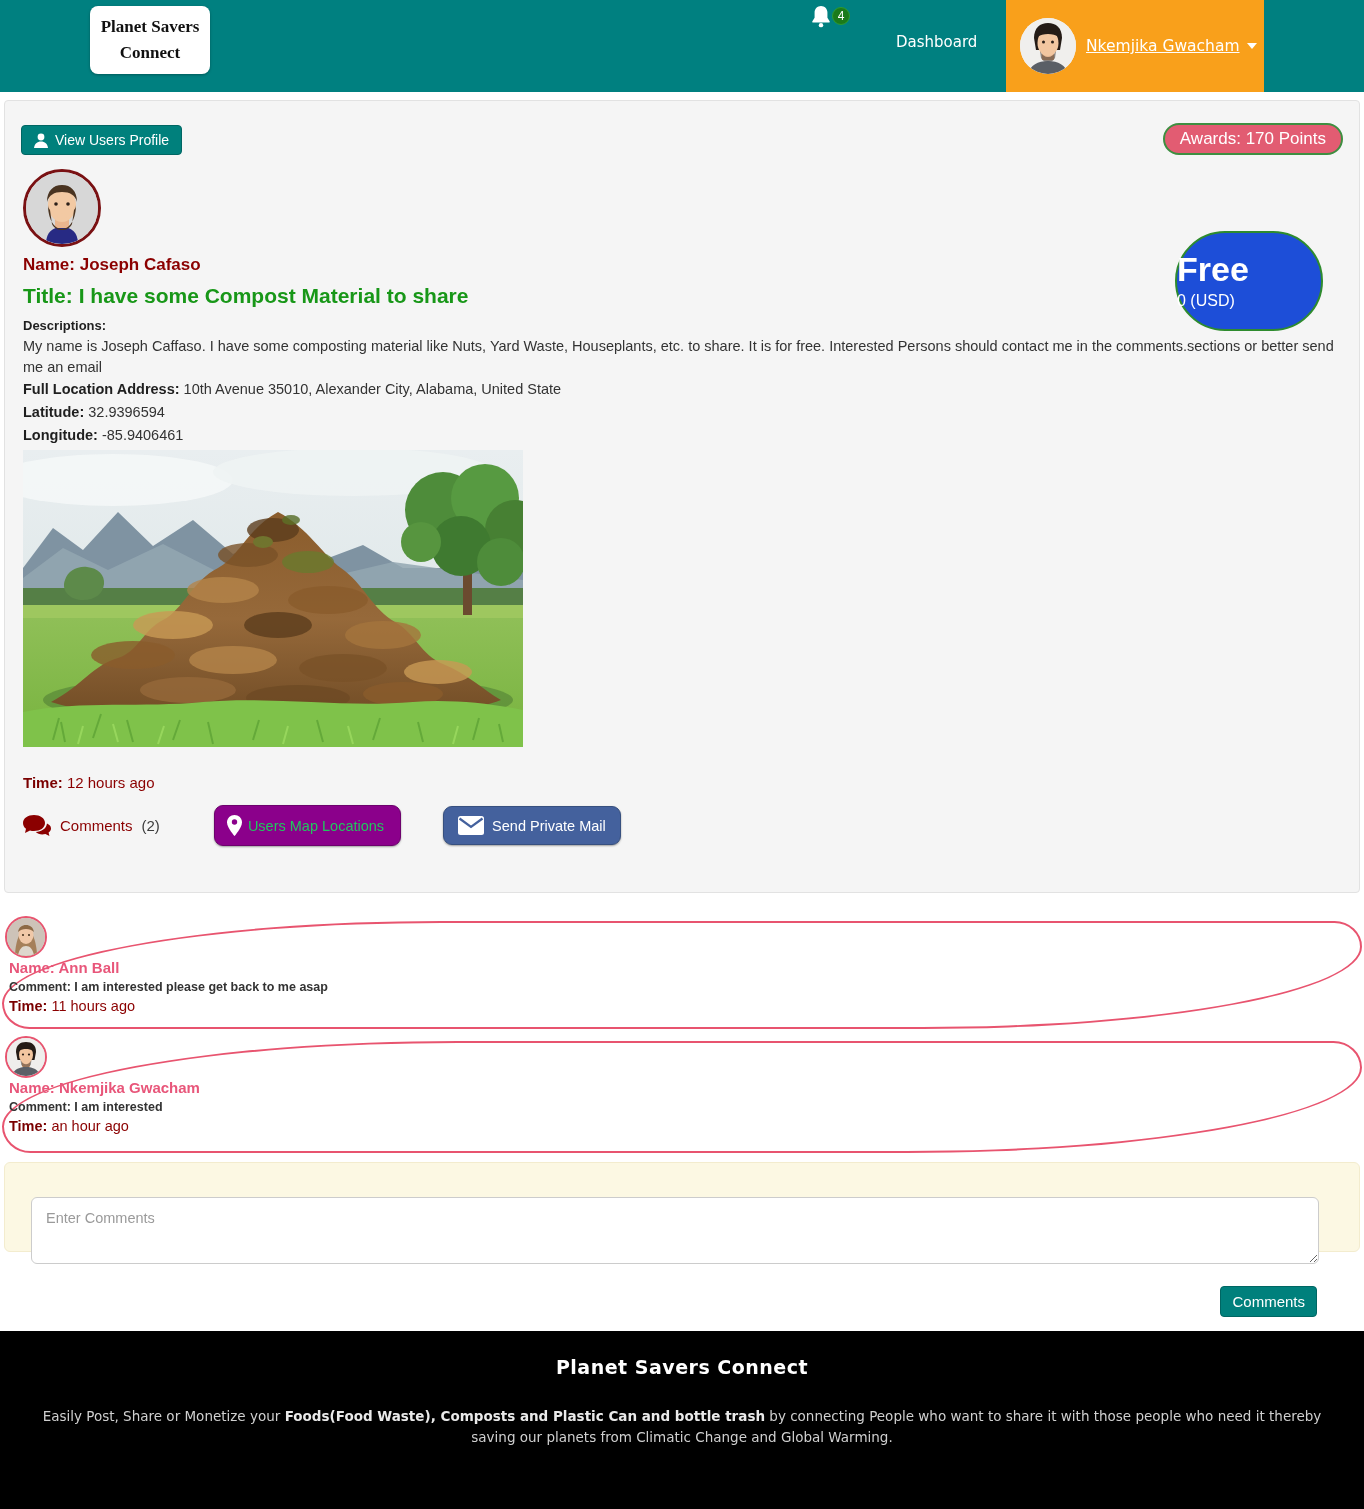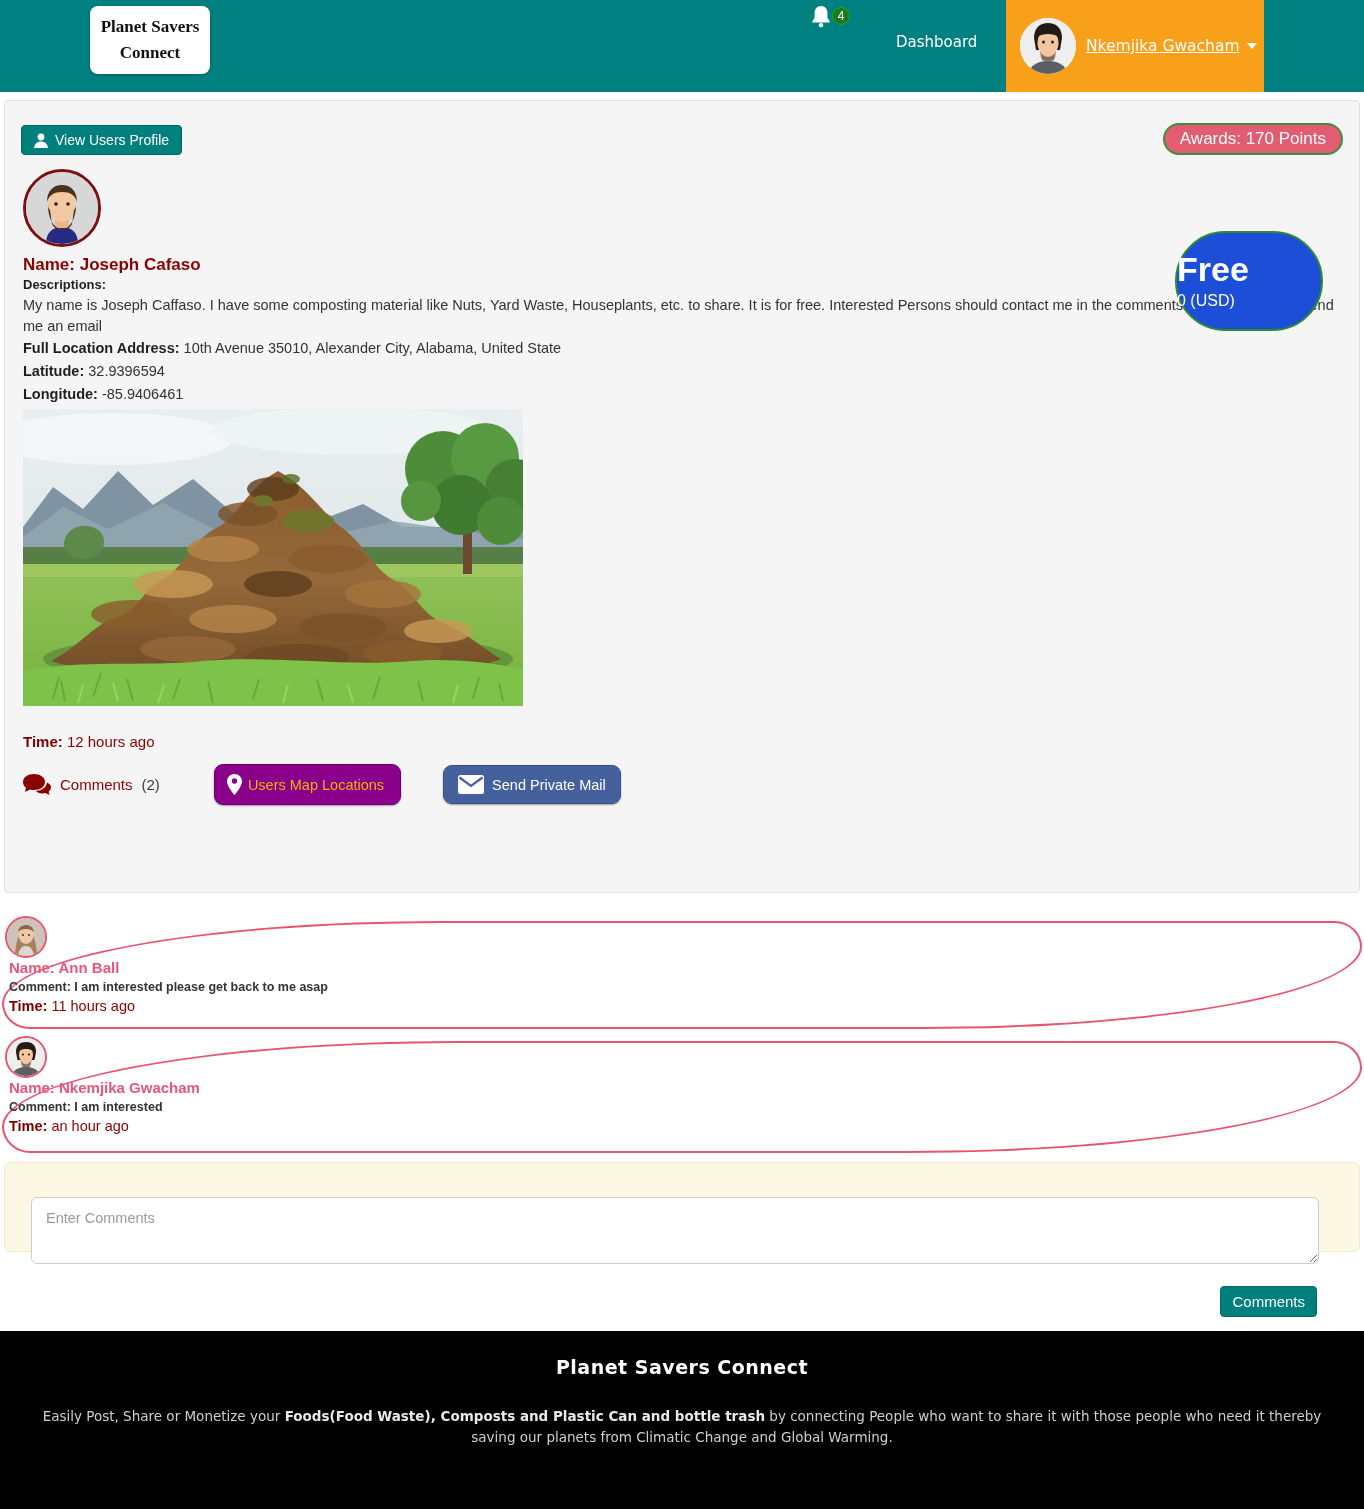--- a/index.html
+++ b/index.html
@@ -80,21 +80,21 @@
   .meta-line { font-size: 14.5px; color: #333; margin: 0 0 7px 2px; }
   .meta-line b { color: #1f1f1f; }
   .photo { width: 500px; height: 297px; margin: 4px 0 0 2px; display: block; }
   .time-line { margin: 27px 0 0 2px; font-size: 15px; color: #8B0000; }
   .time-line b { color: #7a0000; }
   .actions-row { display: flex; align-items: center; margin: 14px 0 0 2px; }
   .comments-link { display: flex; align-items: center; gap: 9px; font-size: 15px; color: #8B0000; cursor: pointer; }
   .comments-count { color: #3c3c3c; }
   .btn-map {
     margin-left: 54px; display: inline-flex; align-items: center; gap: 6px;
-    background: #8B008B; border: 1px solid #6d026d; color: #eab308; font-size: 14.5px;
+    background: #8B008B; border: 1px solid #6d026d; color: #22c55e; font-size: 14.5px;
     padding: 9px 16px 9px 12px; border-radius: 9px; cursor: pointer;
     box-shadow: 0 1px 2px rgba(0,0,0,.35);
   }
   .btn-mail {
     margin-left: 42px; display: inline-flex; align-items: center; gap: 8px;
     background: #44619D; border: 1px solid #37507f; color: #fff; font-size: 14.5px;
     padding: 9px 14px; border-radius: 9px; cursor: pointer;
     box-shadow: 0 1px 2px rgba(0,0,0,.35);
   }
   
@@ -210,20 +210,23 @@
       <path d="M21 30c0-11 6-17 15-17s15 6 15 17c-2-7-7-10-15-10s-13 3-15 10z" fill="#4a3421"></path>
       <path d="M22 33c0 12 5 24 14 24s14-12 14-24c0 2-1 4-2 5l-2 14c-2 4-6 6-10 6s-8-2-10-6l-2-14c-1-1-2-3-2-5z" fill="#4a3421"></path>
       <ellipse cx="36" cy="44" rx="4.5" ry="2.5" fill="#f2c9a3"></ellipse>
       <circle cx="30" cy="32" r="1.8" fill="#2b2019"></circle>
       <circle cx="42" cy="32" r="1.8" fill="#2b2019"></circle>
     </svg>
   </div>
 
   <div class="name-line">
     <span>Name:</span> <span>Joseph Cafaso</span>
+  </div>
+  <div class="title-line">
+    <span>Title:</span> <span>I have some Compost Material to share</span>
   </div>
 
   <div class="desc-label">Descriptions:</div>
   <div class="desc-text">My name is Joseph Caffaso. I have some composting material like Nuts, Yard Waste, Houseplants, etc. to share. It is for free. Interested Persons should contact me in the comments.sections or better send me an email</div>
 
   <div class="meta-line">
     <b>Full Location Address:</b> <span>10th Avenue 35010, Alexander City, Alabama, United State</span>
   </div>
   <div class="meta-line">
     <b>Latitude:</b> <span>32.9396594</span>

